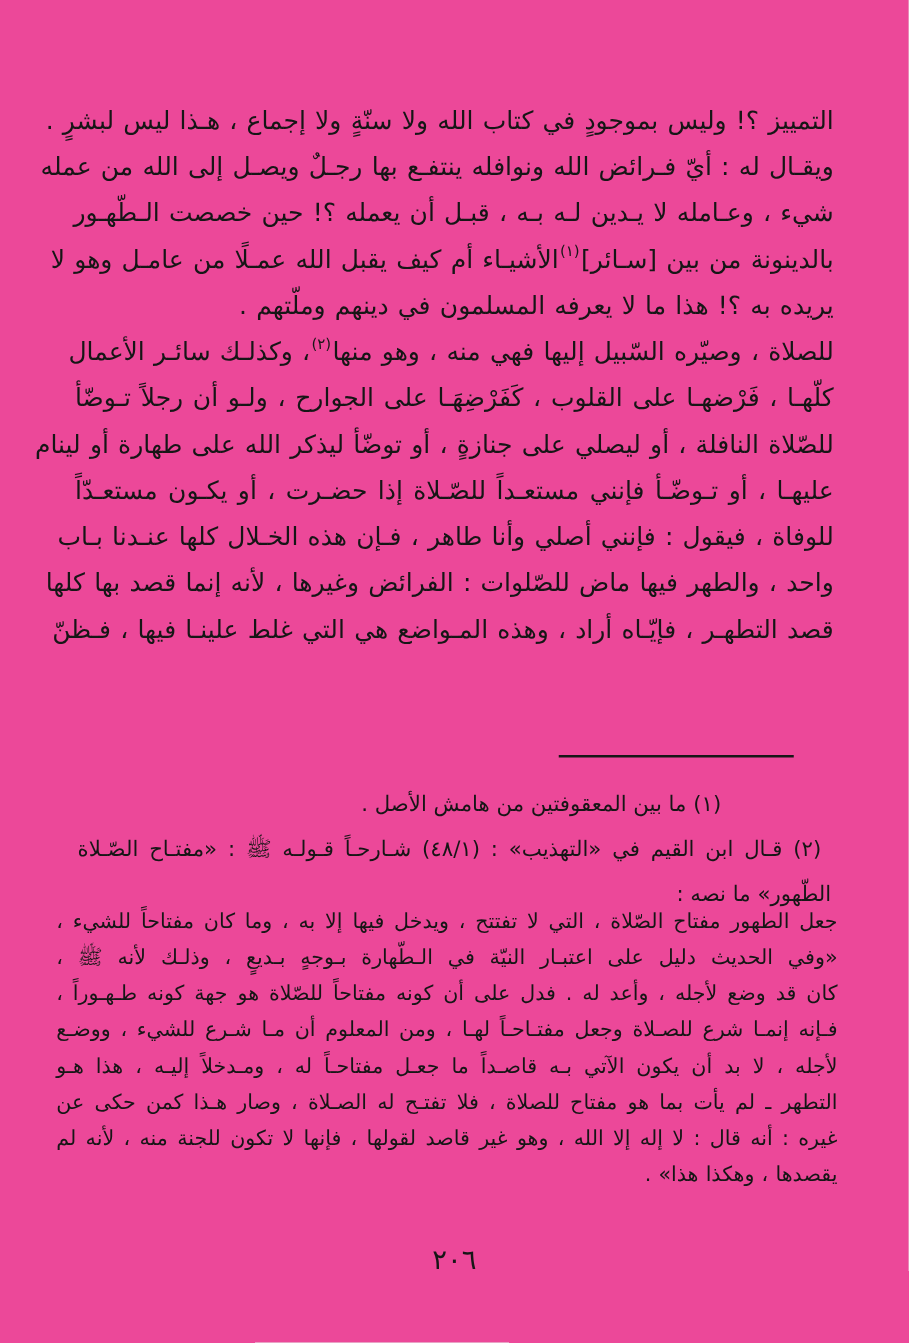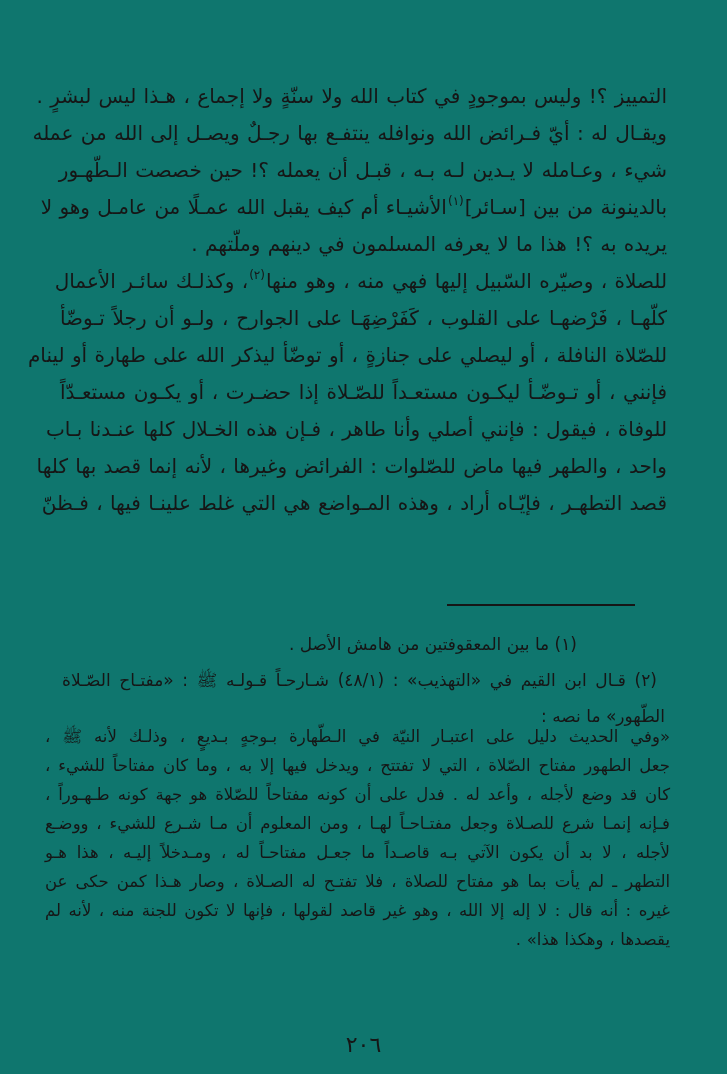--- a/index.html
+++ b/index.html
@@ -1,21 +1,21 @@
 <!DOCTYPE html>
 <html lang="ar" dir="rtl"><head>
 <meta charset="utf-8">
 <style>
   html, body { margin: 0; padding: 0; background: #e8e8e8; }
   .page {
     position: relative;
     width: 727px;
     height: 1074px;
     margin: 0 auto;
-    background: #0f766e;
+    background: #ec4899;
     color: #161616;
     font-family: "DejaVu Sans", sans-serif;
     direction: rtl;
     overflow: hidden;
   }
   
   .main-text {
     position: absolute;
     top: 78px;
     right: 60px;
@@ -84,21 +84,21 @@
     height: 29px;
     text-align: justify;
     text-align-last: justify;
     word-spacing: 0.5px;
     white-space: nowrap;
   }
   .fn-quote p.q-line.rag { text-align: right; text-align-last: right; }
   
   .page-number {
     position: absolute;
-    top: 1032px;
+    top: 996px;
     left: 0;
     right: 0;
     text-align: center;
     font-size: 22px;
     letter-spacing: 2px;
   }
 </style>
 </head>
 <body>
 
@@ -107,37 +107,37 @@
   <div class="main-text">
     <p class="line">التمييز ؟! وليس بموجودٍ في كتاب الله ولا سنّةٍ ولا إجماع ، هـذا ليس لبشرٍ .</p>
     <p class="line">ويقـال له : أيّ فـرائض الله ونوافله ينتفـع بها رجـلٌ ويصـل إلى الله من عمله</p>
     <p class="line">شيء ، وعـامله لا يـدين لـه بـه ، قبـل أن يعمله ؟! حين خصصت الـطّهـور</p>
     <p class="line"><span>بالدينونة من بين [سـائر]</span><sup class="fnref">(١)</sup><span>الأشيـاء أم كيف يقبل الله عمـلًا من عامـل وهو لا</span></p>
     <p class="line rag">يريده به ؟! هذا ما لا يعرفه المسلمون في دينهم وملّتهم .</p>
 
     <p class="line"><span>للصلاة ، وصيّره السّبيل إليها فهي منه ، وهو منها</span><sup class="fnref">(٢)</sup><span>، وكذلـك سائـر الأعمال</span></p>
     <p class="line">كلّهـا ، فَرْضهـا على القلوب ، كَفَرْضِهَـا على الجوارح ، ولـو أن رجلاً تـوضّأ</p>
     <p class="line">للصّلاة النافلة ، أو ليصلي على جنازةٍ ، أو توضّأ ليذكر الله على طهارة أو لينام</p>
-    <p class="line">فإنني ، أو تـوضّـأ ليكـون مستعـداً للصّـلاة إذا حضـرت ، أو يكـون مستعـدّاً</p>
+    <p class="line">عليهـا ، أو تـوضّـأ فإنني مستعـداً للصّـلاة إذا حضـرت ، أو يكـون مستعـدّاً</p>
     <p class="line">للوفاة ، فيقول : فإنني أصلي وأنا طاهر ، فـإن هذه الخـلال كلها عنـدنا بـاب</p>
     <p class="line">واحد ، والطهر فيها ماض للصّلوات : الفرائض وغيرها ، لأنه إنما قصد بها كلها</p>
     <p class="line">قصد التطهـر ، فإيّـاه أراد ، وهذه المـواضع هي التي غلط علينـا فيها ، فـظنّ</p>
   </div>
 
   <div class="fn-rule"></div>
 
   <div class="footnotes">
     <p class="fn-line fn-first">(١) ما بين المعقوفتين من هامش الأصل .</p>
     <p class="fn-line fn-just">(٢) قـال ابن القيم في «التهذيب» : (٤٨/١) شـارحـاً قـولـه ﷺ : «مفتـاح الصّـلاة</p>
     <p class="fn-line fn-cont">الطّهور» ما نصه :</p>
   </div>
 
   <div class="fn-quote">
+    <p class="q-line">جعل الطهور مفتاح الصّلاة ، التي لا تفتتح ، ويدخل فيها إلا به ، وما كان مفتاحاً للشيء ،</p>
     <p class="q-line">«وفي الحديث دليل على اعتبـار النيّة في الـطّهارة بـوجهٍ بـديعٍ ، وذلـك لأنه ﷺ ،</p>
-    <p class="q-line">جعل الطهور مفتاح الصّلاة ، التي لا تفتتح ، ويدخل فيها إلا به ، وما كان مفتاحاً للشيء ،</p>
     <p class="q-line">كان قد وضع لأجله ، وأعد له . فدل على أن كونه مفتاحاً للصّلاة هو جهة كونه طـهـوراً ،</p>
     <p class="q-line">فـإنه إنمـا شرع للصـلاة وجعل مفتـاحـاً لهـا ، ومن المعلوم أن مـا شـرع للشيء ، ووضـع</p>
     <p class="q-line">لأجله ، لا بد أن يكون الآتي بـه قاصـداً ما جعـل مفتاحـاً له ، ومـدخلاً إليـه ، هذا هـو</p>
     <p class="q-line">التطهر ـ لم يأت بما هو مفتاح للصلاة ، فلا تفتـح له الصـلاة ، وصار هـذا كمن حكى عن</p>
     <p class="q-line">غيره : أنه قال : لا إله إلا الله ، وهو غير قاصد لقولها ، فإنها لا تكون للجنة منه ، لأنه لم</p>
     <p class="q-line rag">يقصدها ، وهكذا هذا» .</p>
   </div>
 
   <div class="page-number">٢٠٦</div>
 

